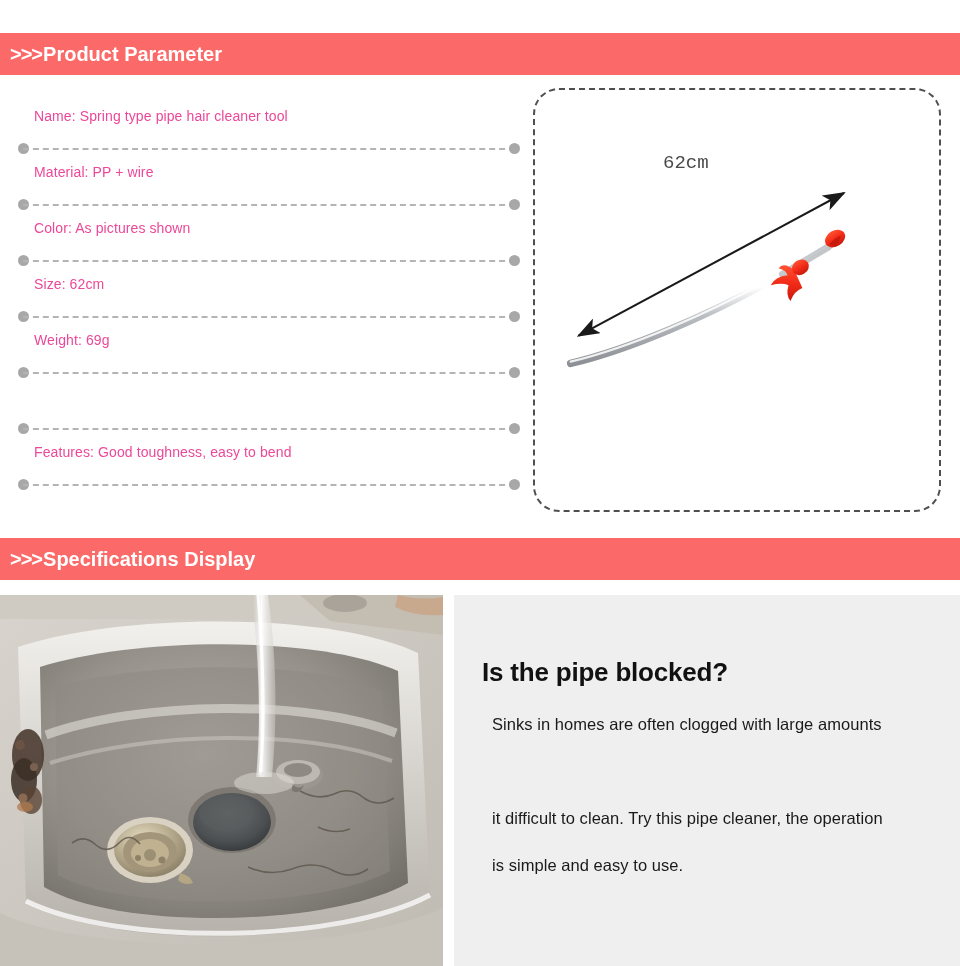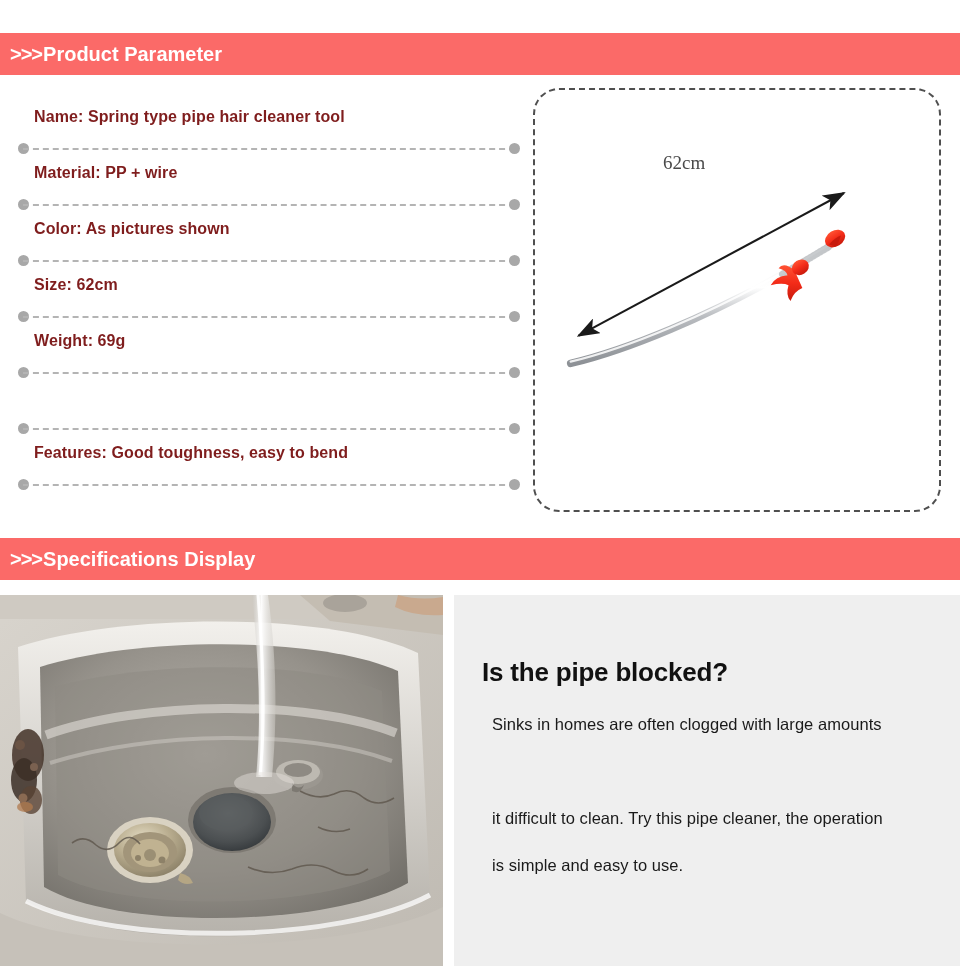--- a/index.html
+++ b/index.html
@@ -61,25 +61,24 @@
     width: 502px;
   }
   .param-row {
     position: relative;
     height: 56px;
   }
   .param-text {
     position: absolute;
     left: 16px;
     top: 8px;
-    font-size: 16px;
-    color: #7f1d1d;
+    font-size: 14px;
+    color: #ec4899;
     white-space: nowrap;
     letter-spacing: 0.1px;
-    font-weight: bold;
   }
   .param-sep {
     position: absolute;
     left: 0;
     right: 0;
     bottom: 2px;
     height: 11px;
   }
   .param-sep .dash-line {
     position: absolute;
@@ -273,21 +272,21 @@
       </g>
 
       <g>
         <ellipse cx="303" cy="150" rx="11" ry="8" fill="url(#redGrad)" transform="rotate(-32 303 150)"></ellipse>
         <path d="M 297,156 q 6,-7 12,-9 q -2,7 -5,11 z" fill="#c81a0c"></path>
       </g>
 
       <line x1="44" y1="248" x2="312" y2="104" stroke="#1a1a1a" stroke-width="2.1" marker-start="url(#arrowStart)" marker-end="url(#arrowEnd)"></line>
     </svg>
     <div style="position:absolute; left:128px; top:62px; font-size:19px;
-                color:#4a4a4a; font-family:Liberation Serif, serif;">62cm</div>
+                color:#4a4a4a; font-family:Liberation Mono, monospace;">62cm</div>
   </div>
 
   <div class="section-bar" id="bar-specs">
     <span class="chevrons">&gt;&gt;&gt;</span>
     <span class="section-title">Specifications Display</span>
   </div>
 
   <div class="specs-area">
 
     <div class="sink-photo">

